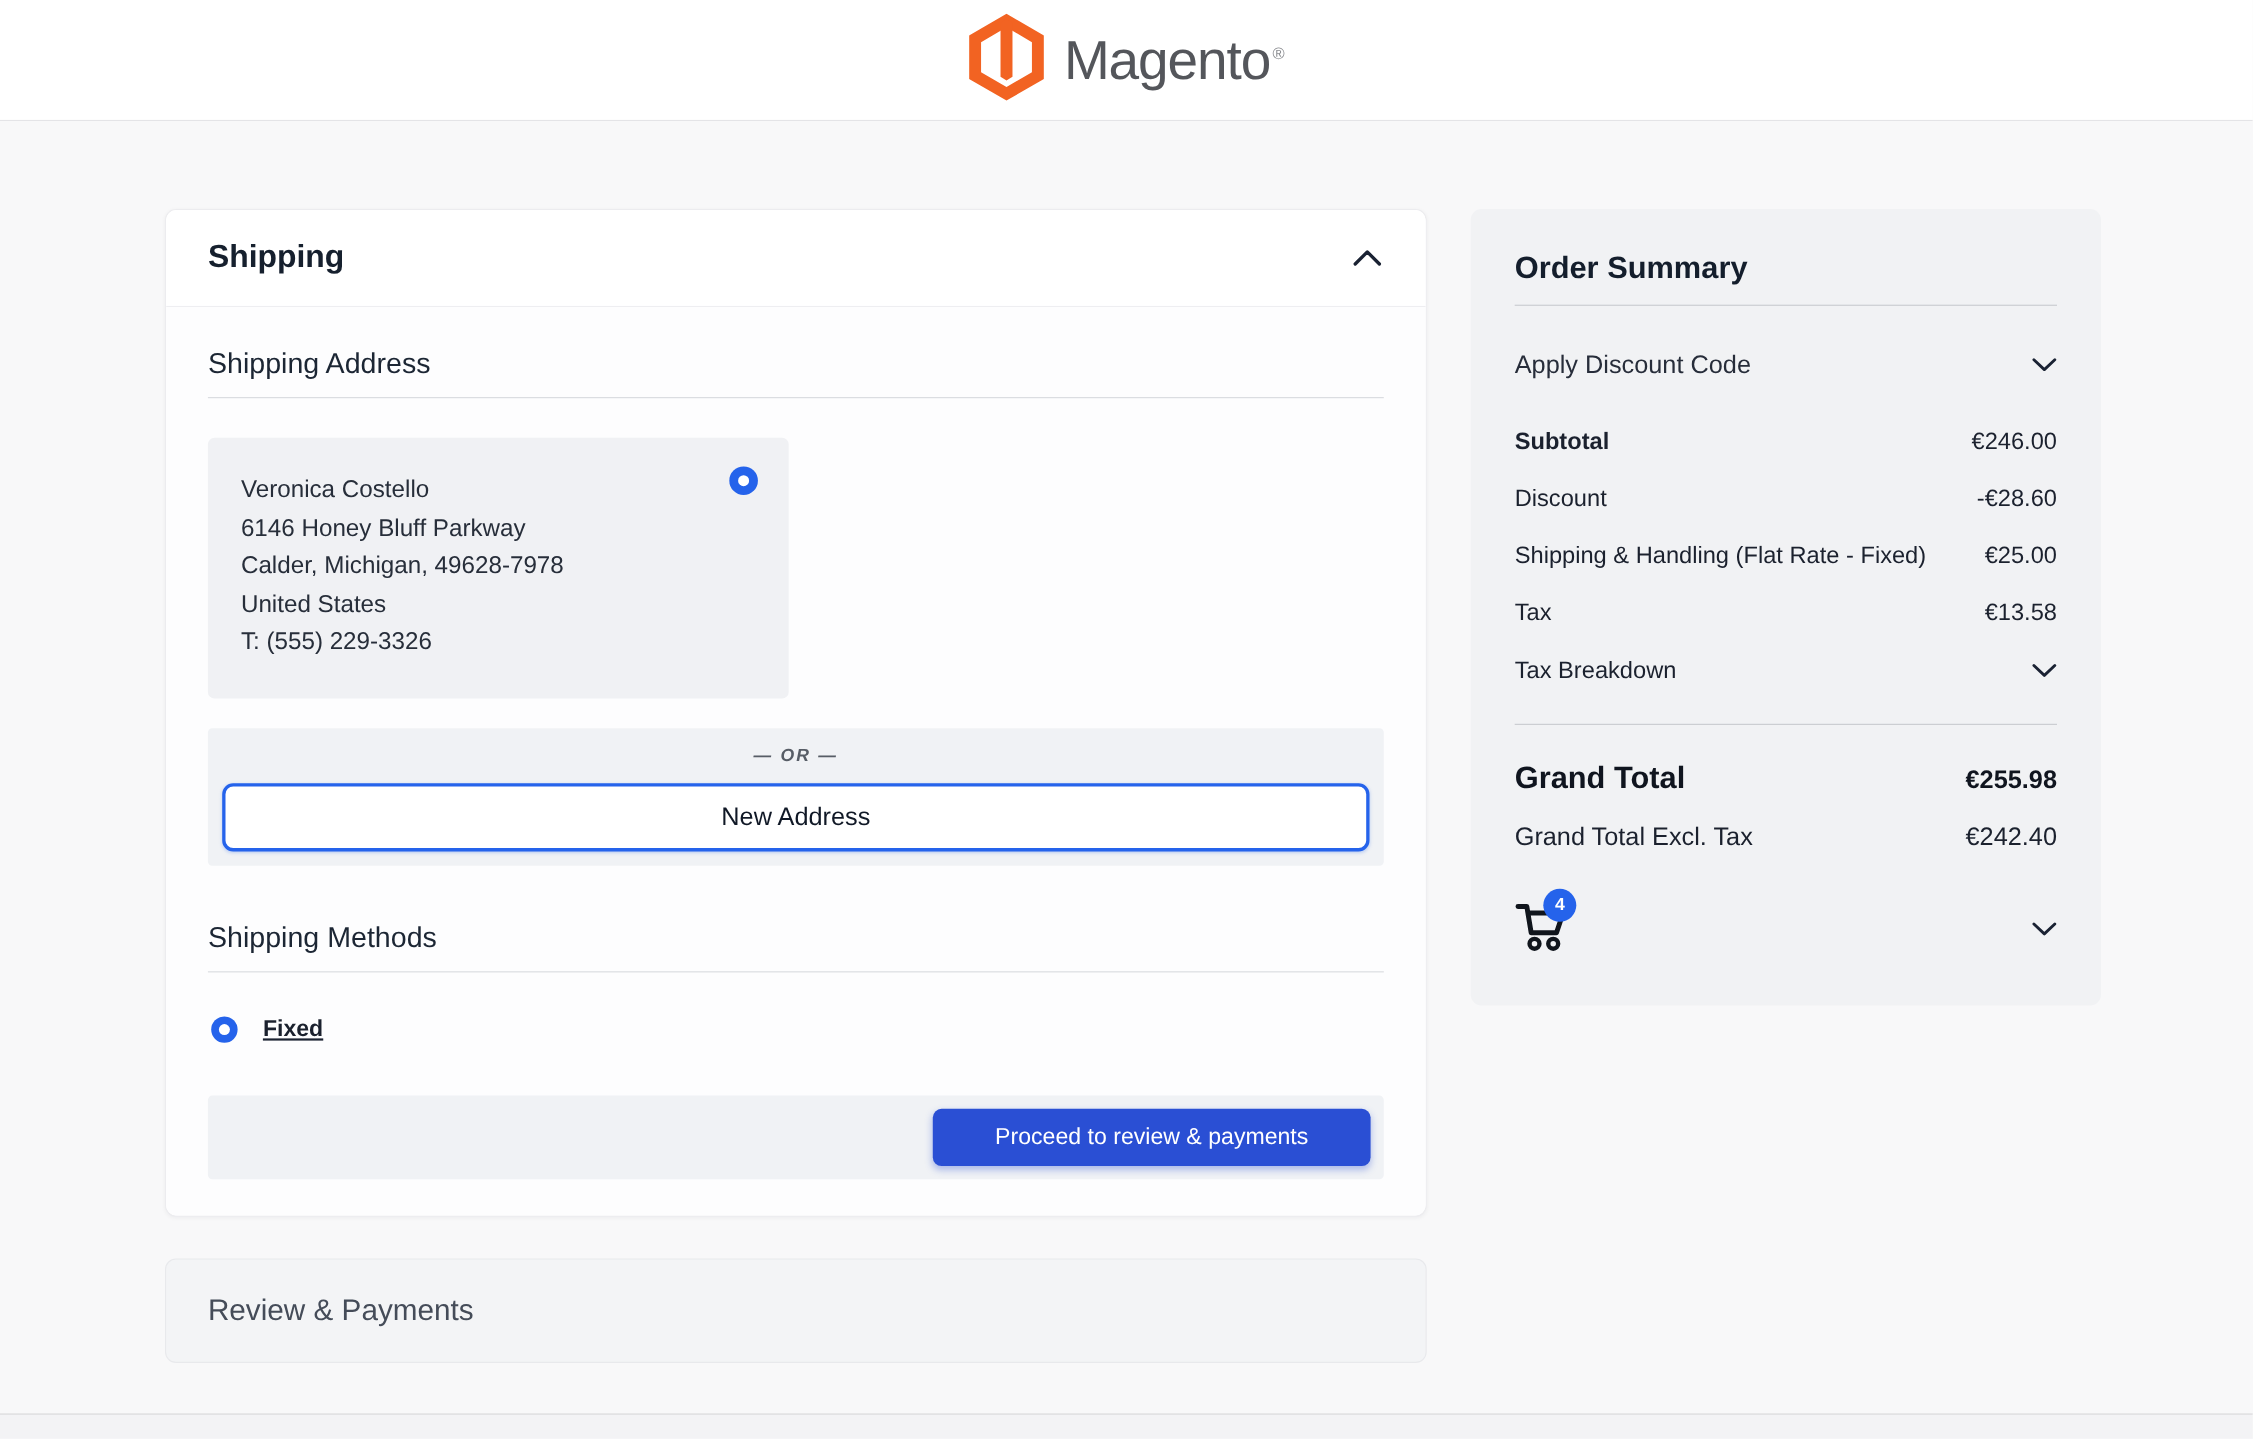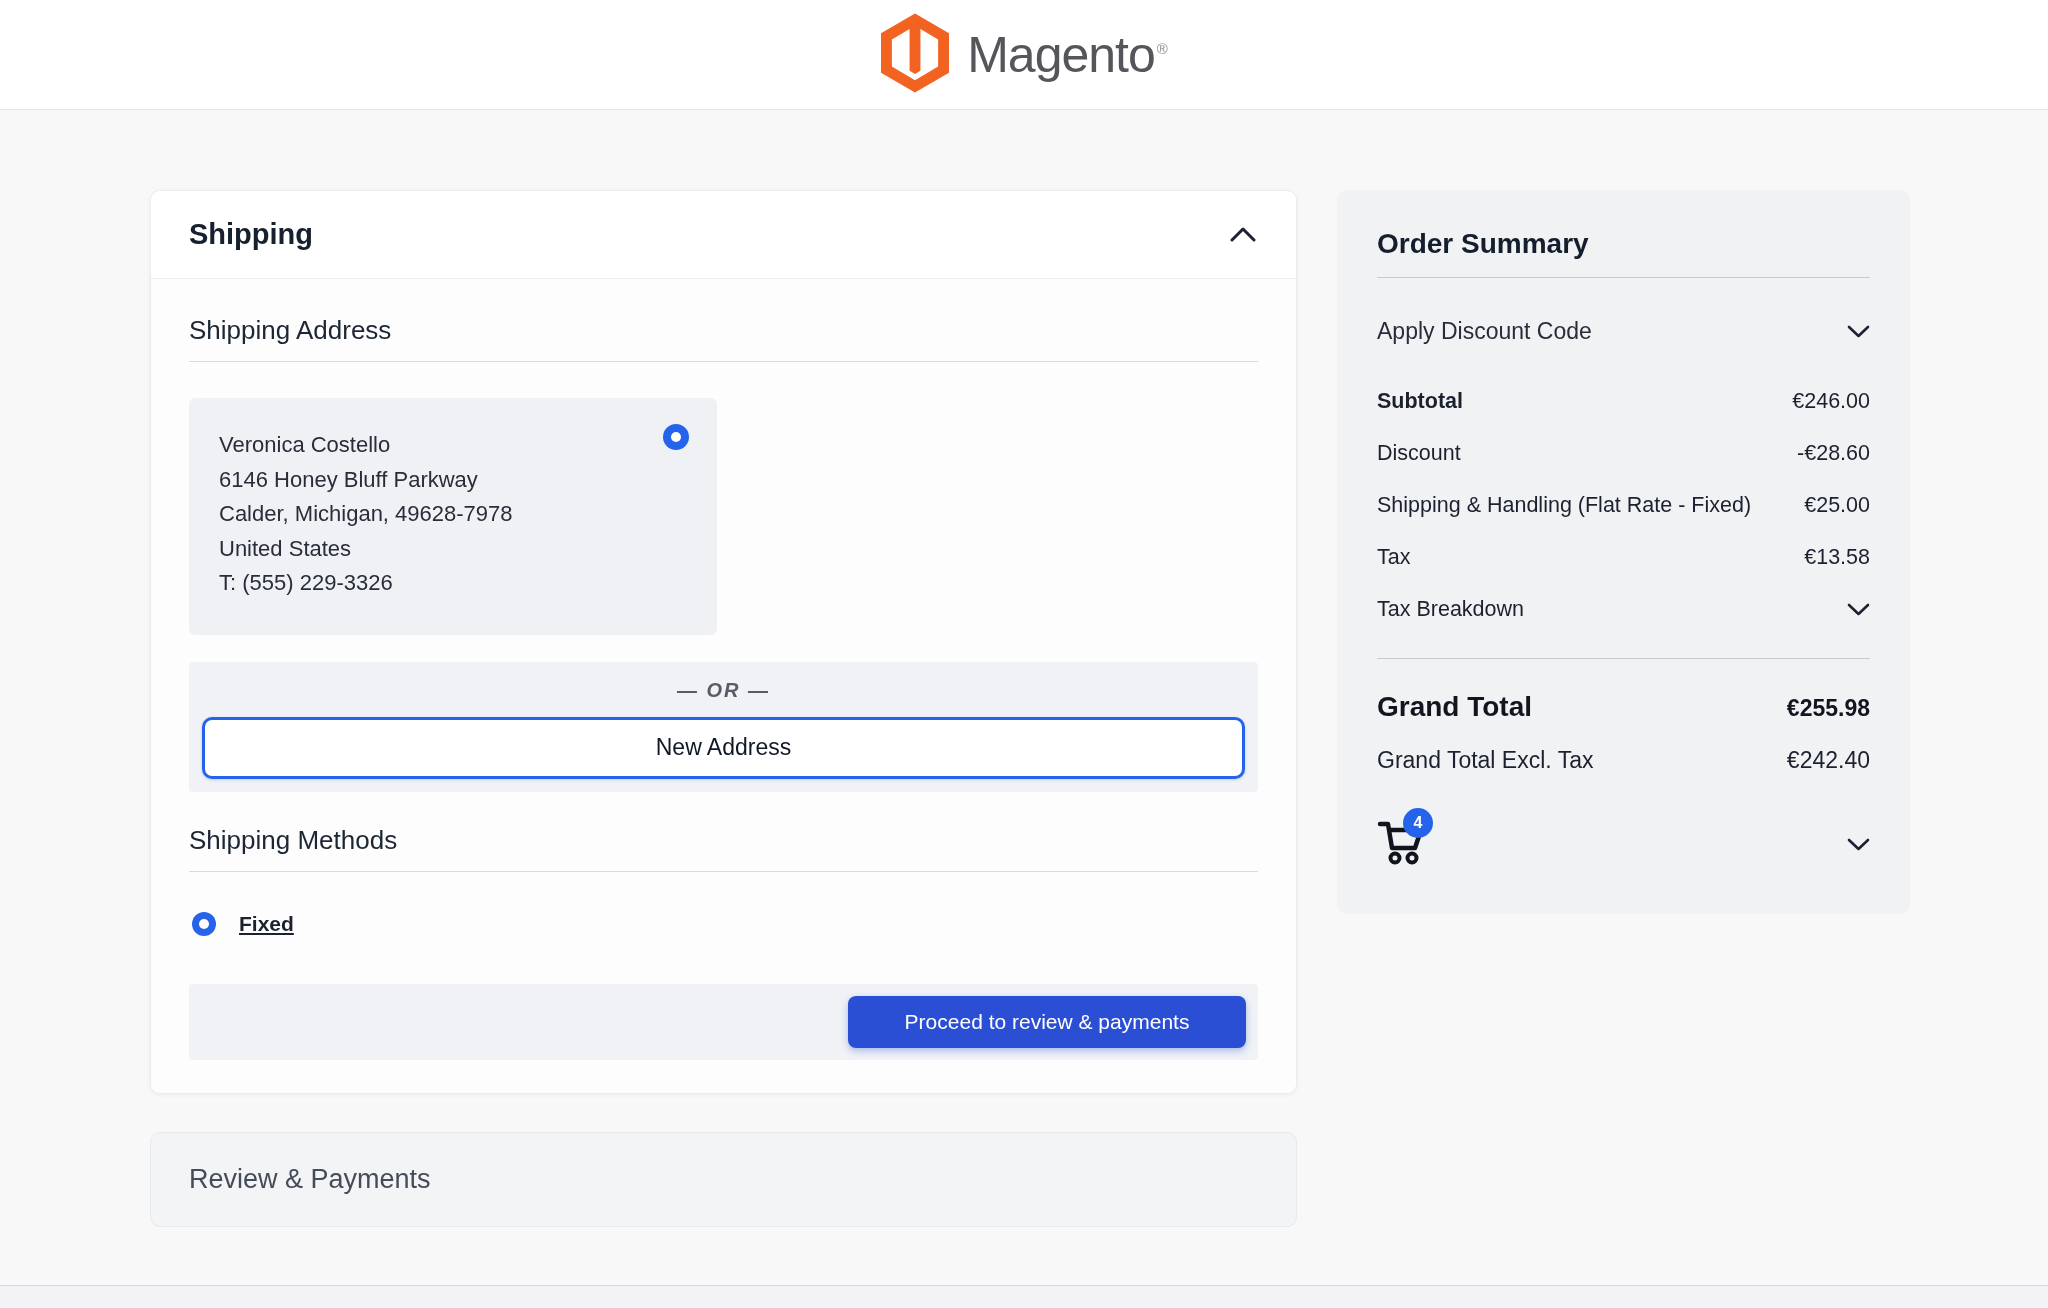--- a/index.html
+++ b/index.html
@@ -56,31 +56,31 @@
     display:flex; align-items:center; justify-content:center; cursor:pointer;
   }
   .radio .dot { width:10px; height:10px; border-radius:50%; background:#fff; }
   .addr-tile .radio { position:absolute; top:26px; right:28px; }
   
   .or-block {
     margin-top:27px; background:#f0f2f5; border-radius:4px;
     padding:17px 13px 13px; text-align:center;
   }
   .or-text {
-    font-size:20px; font-style:italic; font-weight:700;
+    font-size:16px; font-style:italic; font-weight:700;
     color:#575d66; letter-spacing:2px;
   }
   .new-addr-btn {
     margin-top:15px; width:100%; height:62px;
     background:#fff; border:3px solid #2563eb; border-radius:10px;
     font-family:inherit; font-size:23px; font-weight:500; color:#101826;
     cursor:pointer; box-shadow:0 1px 3px rgba(37,99,235,.25);
   }
   
-  .methods-title { margin-top:33px; }
+  .methods-title { margin-top:50px; }
   .method-row { margin-top:40px; display:flex; align-items:center; gap:23px; padding-left:3px;text-decoration:underline; }
   .method-row .radio { width:24px; height:24px; }
   .method-label { font-size:21px; font-weight:700; color:#1b212e; }
   
   .proceed-strip {
     margin-top:48px; background:#f0f2f5; border-radius:4px;
     padding:5px 12px; display:flex; justify-content:flex-end; align-items:center;
     height:76px;
   }
   .proceed-btn {

